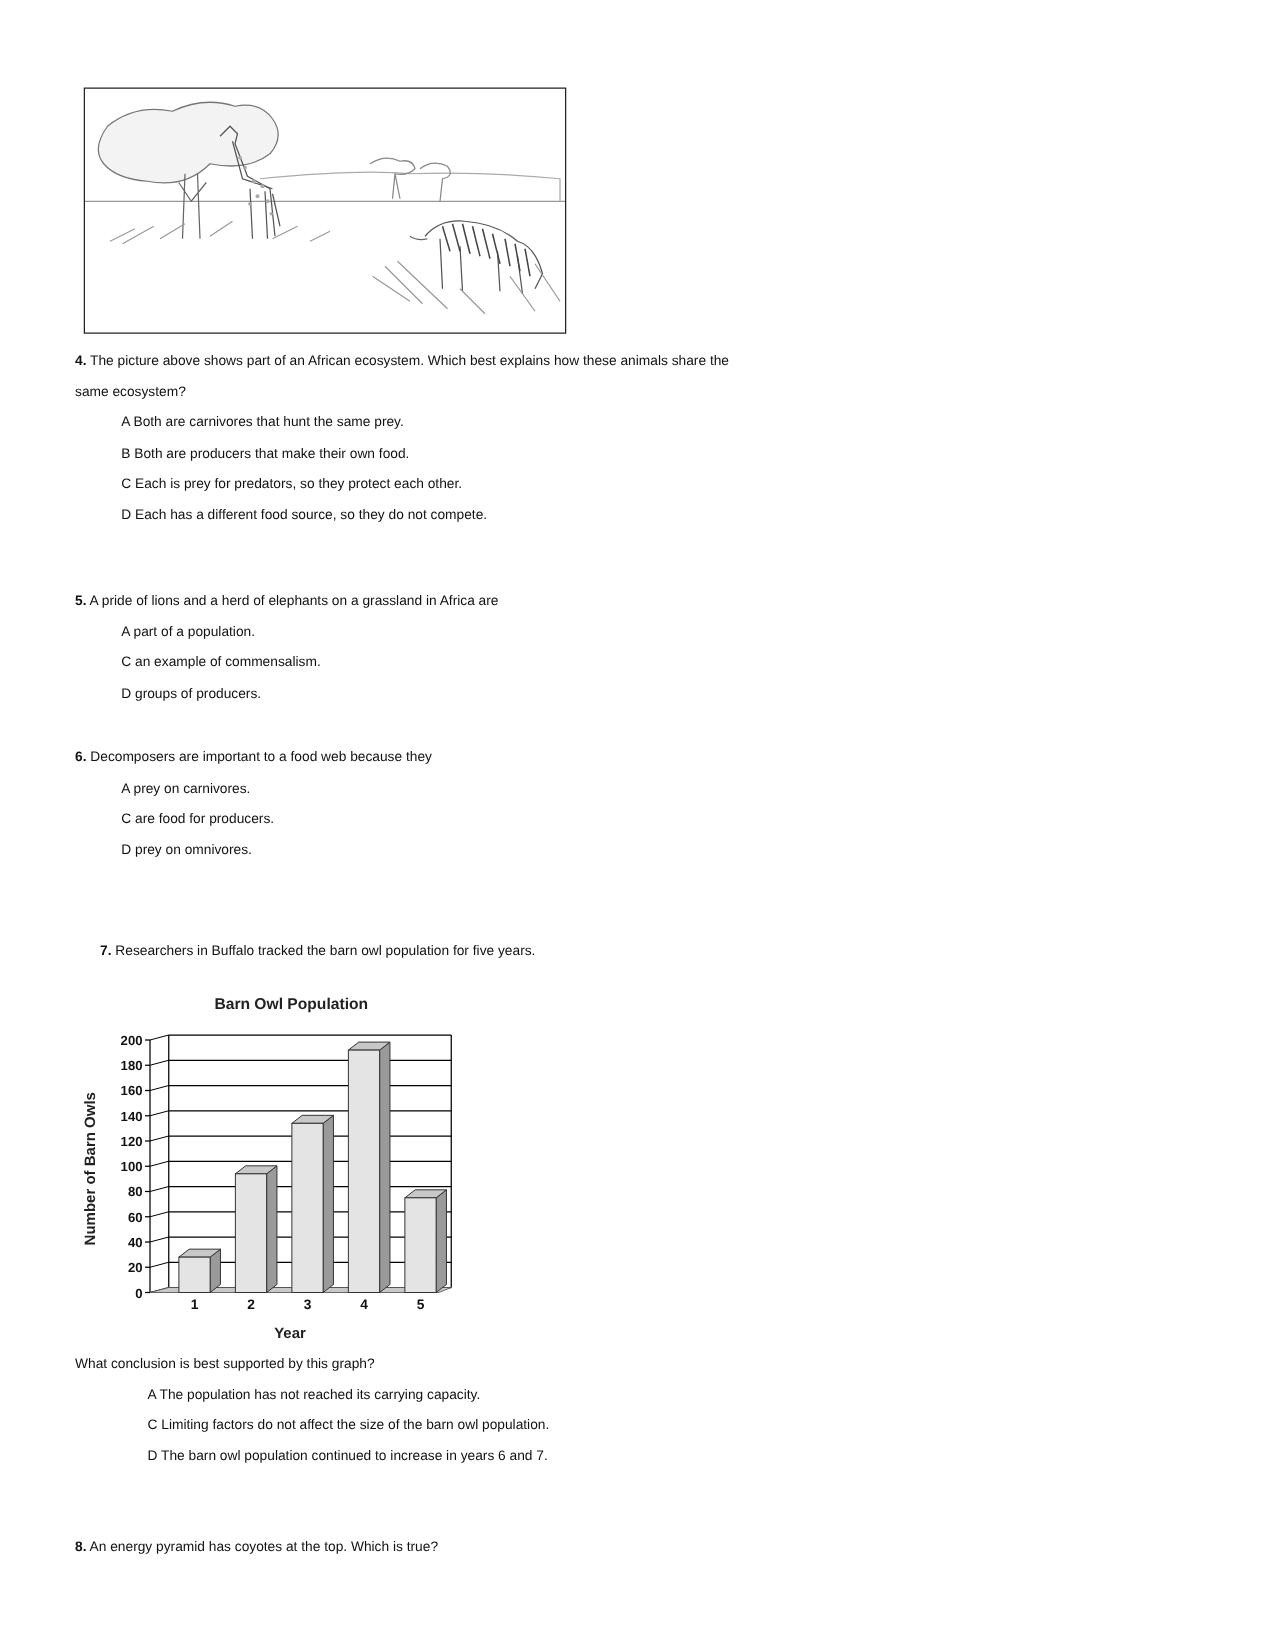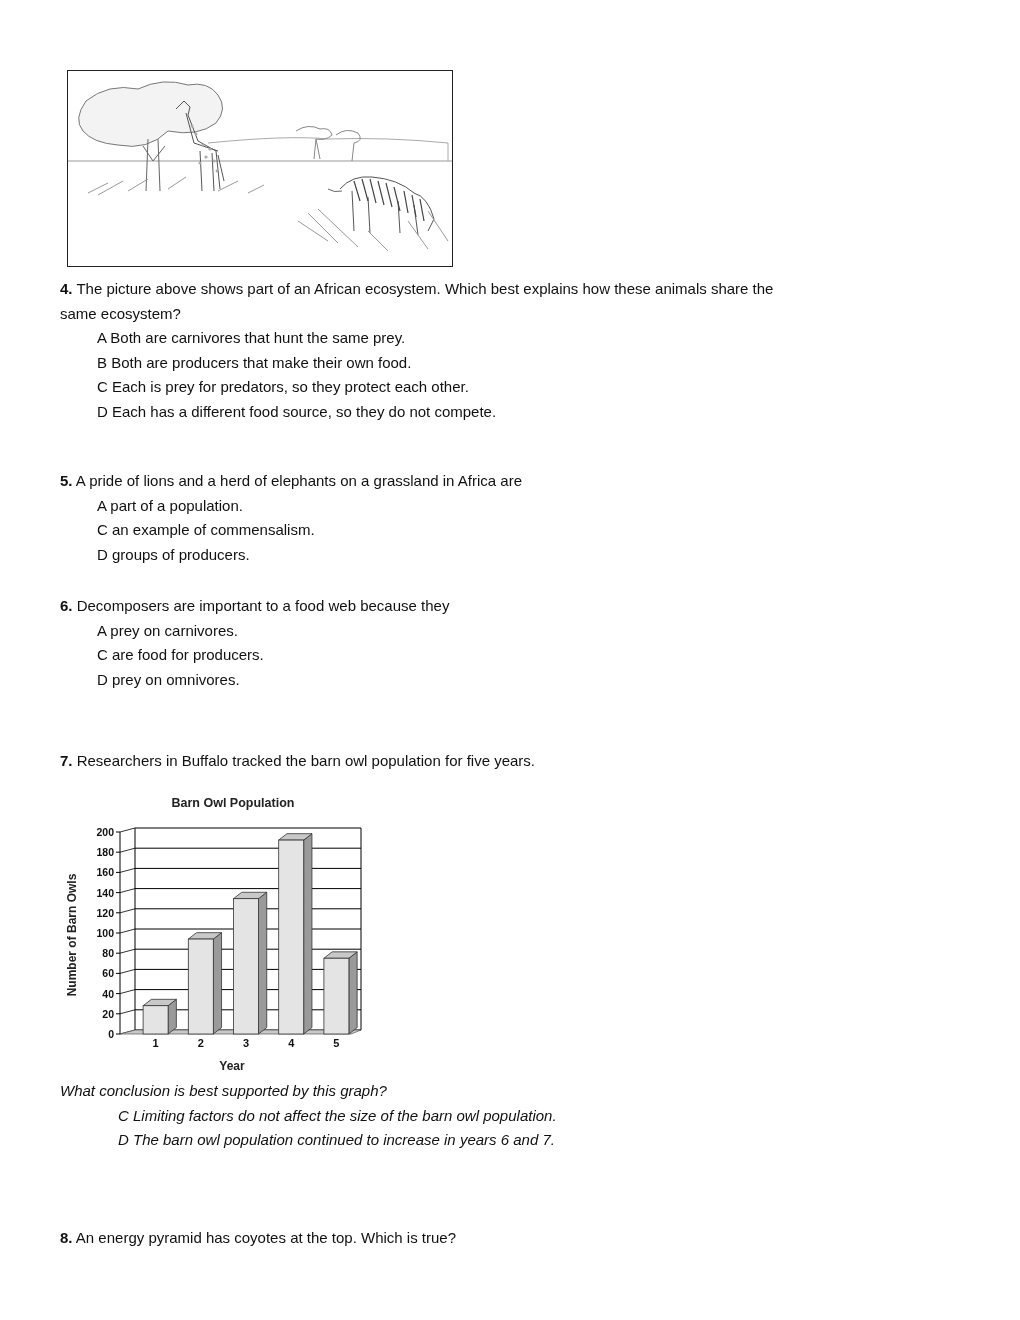--- a/index.html
+++ b/index.html
@@ -4,21 +4,21 @@
 <style>
   html, body { margin: 0; padding: 0; background: #ffffff; }
   body { width: 1020px; height: 1320px; position: relative; overflow: hidden;
          font-family: "Liberation Sans", sans-serif; color: #111; }
   .page { position: absolute; left: 0; top: 0; width: 1020px; height: 1320px; }
 
   .figure-box { position: absolute; left: 67px; top: 70px; width: 384px; height: 195px;
                 border: 1.5px solid #222; background: #fff; overflow: hidden; }
   .figure-box svg { width: 100%; height: 100%; display: block; }
 
-  .q { position: absolute; left: 60px; font-size: 15px; line-height: 24.5px; }
+  .q { position: absolute; left: 60px; font-size: 11px; line-height: 24.5px; }
   .q .num { font-weight: bold; }
   .q .stem { display: inline; }
   .choices { margin-left: 37px; }
   .choices.wide { margin-left: 58px; }
   .choice { display: block; }
 
   .chart-wrap { position: absolute; left: 60px; top: 795px; width: 320px; height: 285px; }
   .chart-wrap svg { display: block; }
 </style>
 </head>
@@ -96,21 +96,21 @@
 
   <div class="q" style="top: 594px;">
     <span class="num">6.</span><span class="stem"> Decomposers are important to a food web because they</span>
     <div class="choices">
       <span class="choice">A prey on carnivores.</span>
       <span class="choice">C are food for producers.</span>
       <span class="choice">D prey on omnivores.</span>
     </div>
   </div>
 
-  <div class="q" style="top: 749px;">
+  <div class="q" style="top: 749px; margin-left: 20px;">
     <span class="num">7.</span><span class="stem"> Researchers in Buffalo tracked the barn owl population for five years.</span><br>
   </div>
 
   <div class="chart-wrap">
     <svg id="chart-svg" width="320" height="285" viewBox="0 0 320 285">
       <text id="chart-title" x="173" y="12" text-anchor="middle" font-family="Liberation Sans, sans-serif" font-size="12.5" font-weight="bold" fill="#222">Barn Owl Population</text>
       <g id="chart-grid">
           <line x1="75" y1="33" x2="75" y2="235" stroke="#000" stroke-width="1"></line>
           <line x1="301" y1="33" x2="301" y2="235" stroke="#000" stroke-width="1"></line>
           <line x1="60" y1="37" x2="60" y2="239" stroke="#000" stroke-width="1"></line>
@@ -194,23 +194,24 @@
           <text x="140.8" y="252" text-anchor="middle" font-family="Liberation Sans, sans-serif" font-size="11" font-weight="bold" fill="#111">2</text>
           <text x="186" y="252" text-anchor="middle" font-family="Liberation Sans, sans-serif" font-size="11" font-weight="bold" fill="#111">3</text>
           <text x="231.20000000000002" y="252" text-anchor="middle" font-family="Liberation Sans, sans-serif" font-size="11" font-weight="bold" fill="#111">4</text>
           <text x="276.40000000000003" y="252" text-anchor="middle" font-family="Liberation Sans, sans-serif" font-size="11" font-weight="bold" fill="#111">5</text>
         </g>
       <text id="chart-ylabel" x="0" y="0" text-anchor="middle" font-family="Liberation Sans, sans-serif" font-size="12" font-weight="bold" fill="#222" transform="translate(16,140) rotate(-90)">Number of Barn Owls</text>
       <text id="chart-xlabel" x="172" y="275" text-anchor="middle" font-family="Liberation Sans, sans-serif" font-size="12" font-weight="bold" fill="#222">Year</text>
     </svg>
   </div>
 
-  <div class="q" style="top: 1079px; font-style: italic;">
+  <div class="q" style="top: 1079px;">
     <span>What conclusion is best supported by this graph?</span>
     <div class="choices wide">
+      <span class="choice">A The population has not reached its carrying capacity.</span>
       <span class="choice">C Limiting factors do not affect the size of the barn owl population.</span>
       <span class="choice">D The barn owl population continued to increase in years 6 and 7.</span>
     </div>
   </div>
 
   <div class="q" style="top: 1226px;">
     <span class="num">8.</span><span class="stem"> An energy pyramid has coyotes at the top. Which is true?</span>
   </div>
 
 </div>

